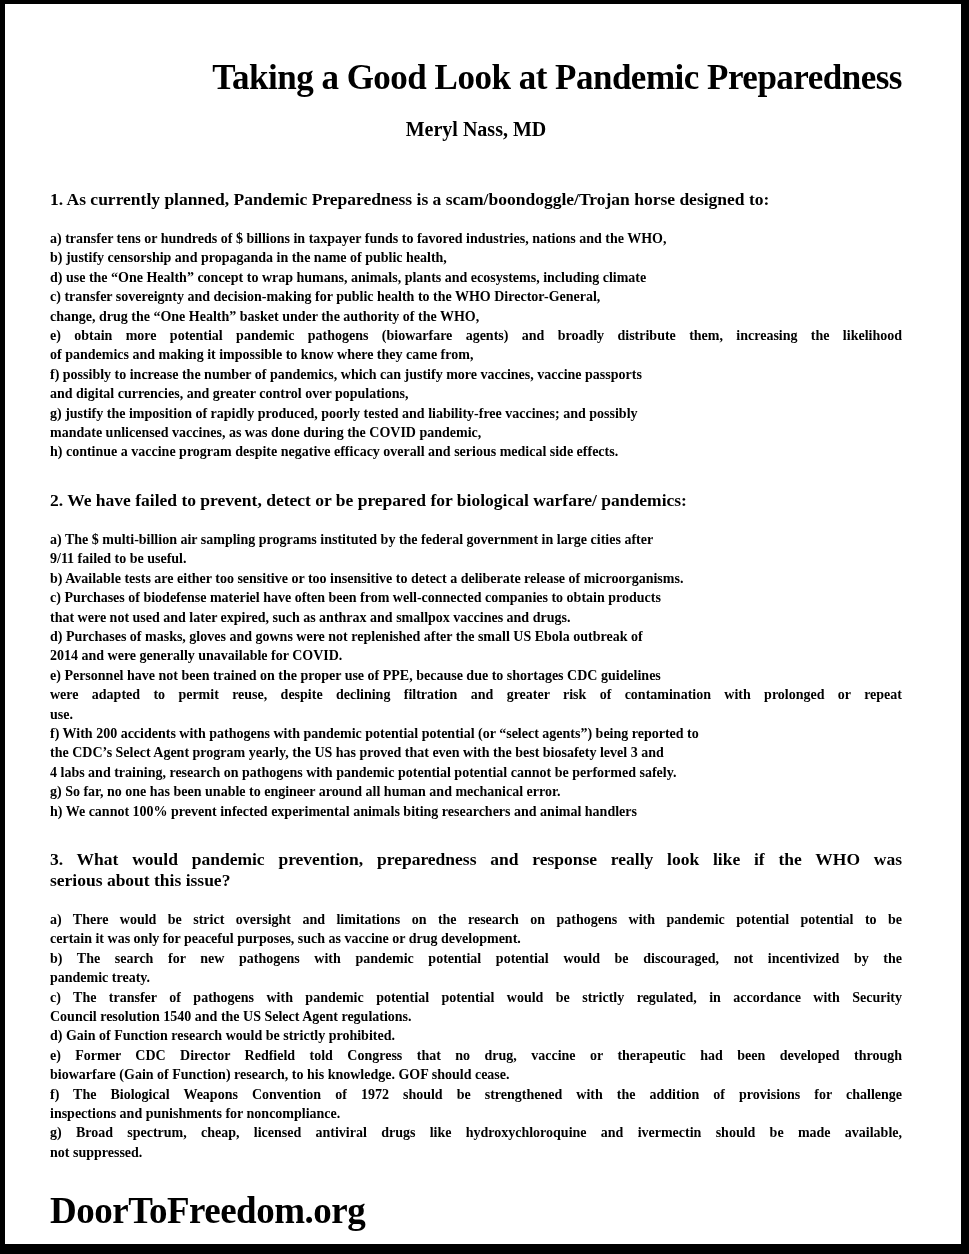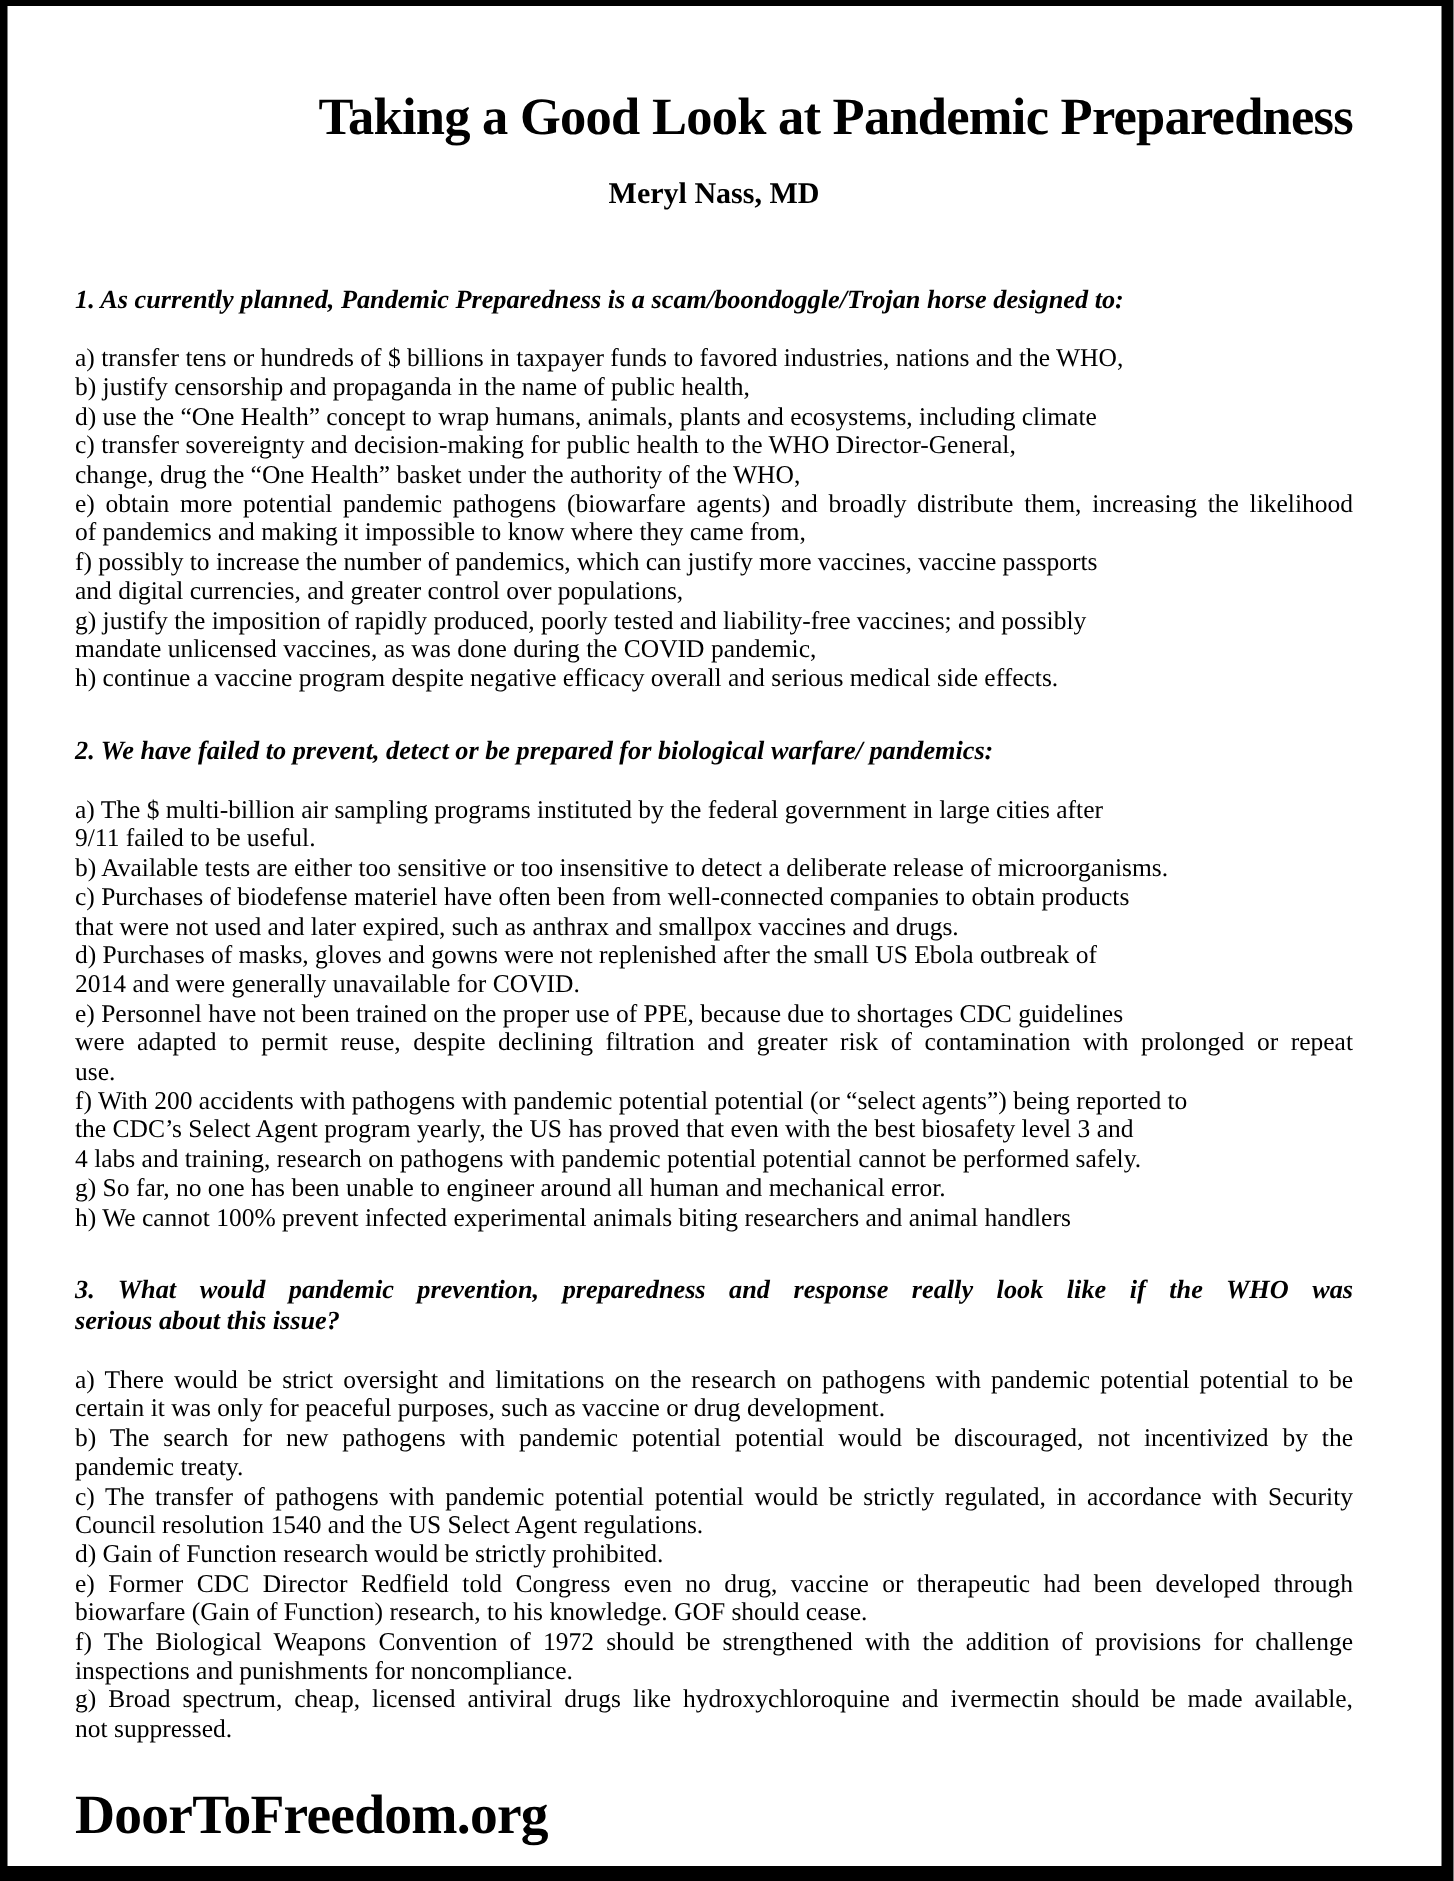--- a/index.html
+++ b/index.html
@@ -31,27 +31,27 @@
     line-height: 25px;
     font-weight: bold;
     text-align: center;
   }
   section + section { margin-top: 28px; }
   #sections section:nth-child(3) { margin-top: 28px; }
   .heading .line {
     font-size: 17.5px;
     line-height: 21px;
     font-weight: bold;
-    font-style: italic;
   }
   .body { margin-top: 19px; }
   .line {
-    font-size: 17px;
+    font-size: 14px;
     line-height: 19.4px;
     white-space: nowrap;
+    font-weight: bold;
   }
   .line.jl {
     white-space: normal;
     text-align: justify;
     text-align-last: justify;
   }
   .footer {
     margin-top: 26px;
     font-size: 37px;
     line-height: 46px;
@@ -114,21 +114,21 @@
           <div class="line">serious about this issue?</div>
         </div>
         <div class="body">
           <div class="line jl">a) There would be strict oversight and limitations on the research on pathogens with pandemic potential potential to be</div>
           <div class="line">certain it was only for peaceful purposes, such as vaccine or drug development.</div>
           <div class="line jl">b) The search for new pathogens with pandemic potential potential would be discouraged, not incentivized by the</div>
           <div class="line">pandemic treaty.</div>
           <div class="line jl">c) The transfer of pathogens with pandemic potential potential would be strictly regulated, in accordance with Security</div>
           <div class="line">Council resolution 1540 and the US Select Agent regulations.</div>
           <div class="line">d) Gain of Function research would be strictly prohibited.</div>
-          <div class="line jl">e) Former CDC Director Redfield told Congress even no drug, vaccine or therapeutic had been developed through</div>
+          <div class="line jl">e) Former CDC Director Redfield told Congress that no drug, vaccine or therapeutic had been developed through</div>
           <div class="line">biowarfare (Gain of Function) research, to his knowledge. GOF should cease.</div>
           <div class="line jl">f) The Biological Weapons Convention of 1972 should be strengthened with the addition of provisions for challenge</div>
           <div class="line">inspections and punishments for noncompliance.</div>
           <div class="line jl">g) Broad spectrum, cheap, licensed antiviral drugs like hydroxychloroquine and ivermectin should be made available,</div>
           <div class="line">not suppressed.</div>
         </div>
       </section>
     </div>
   <div class="footer">DoorToFreedom.org</div>
 </div>

